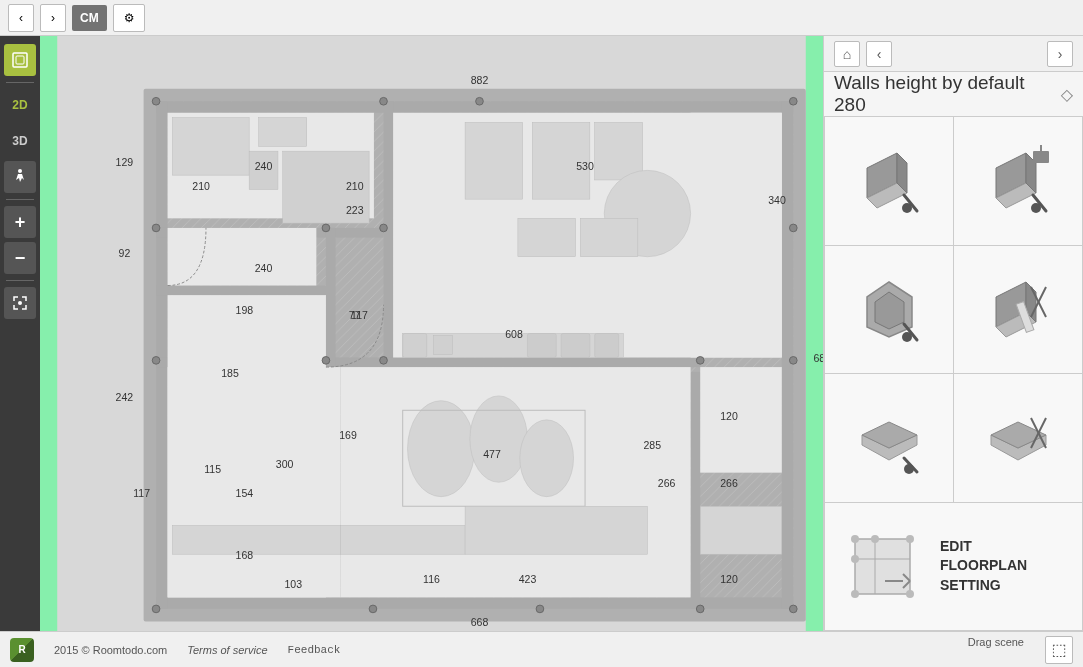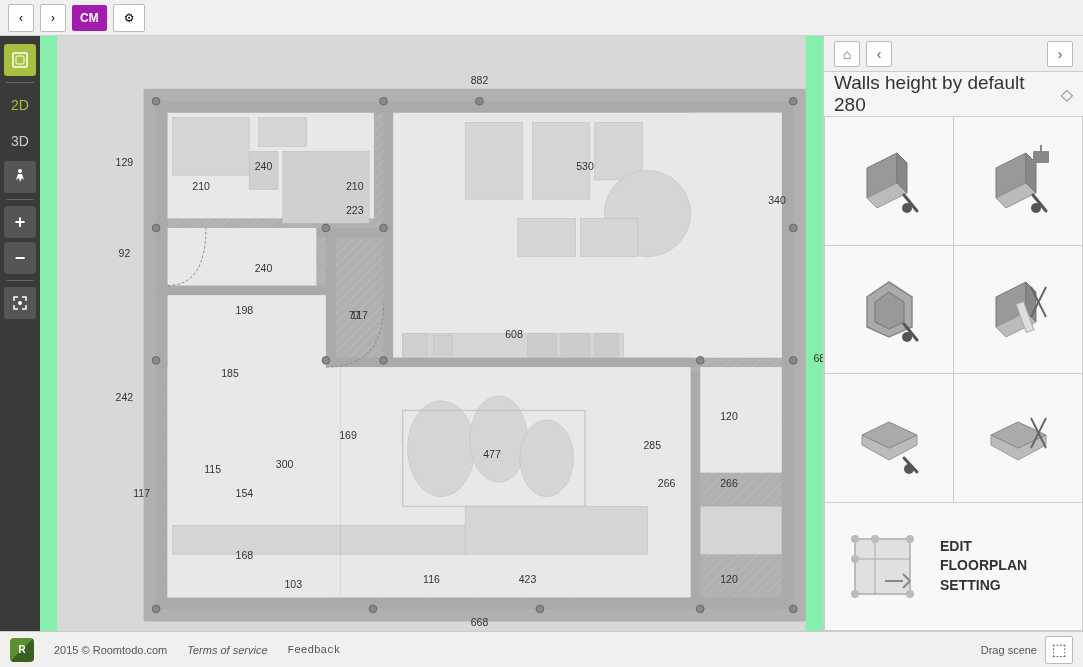--- a/index.html
+++ b/index.html
@@ -21,21 +21,21 @@
       background: #fff;
       border: 1px solid #bbb;
       cursor: pointer;
       font-size: 12px;
       display: flex;
       align-items: center;
       gap: 4px;
       border-radius: 2px;
     }
     .toolbar-btn-unit {
-      background: #a21caf;
+      background: #737373;
       color: #fff;
       border: none;
       border-radius: 2px;
       height: 26px;
       padding: 0 8px;
       font-size: 12px;
       font-weight: bold;
       cursor: pointer;
     }
 
@@ -69,22 +69,22 @@
       color: #fff;
       font-size: 14px;
     }
     .left-tool-btn.active {
       background: #a8c040;
       color: #fff;
     }
     .left-tool-btn.mode {
       background: transparent;
       color: #ccc;
-      font-size: 14px;
-      font-weight: normal;
+      font-size: 12px;
+      font-weight: bold;
       text-align: right;
     }
     .left-tool-btn.mode.active {
       background: transparent;
       color: #a8c040;
     }
     .left-tool-sep {
       width: 28px;
       height: 1px;
       background: #666;
@@ -196,22 +196,22 @@
       display: flex;
       align-items: center;
       justify-content: center;
       font-size: 10px;
       color: #fff;
       font-weight: bold;
     }
     .bottom-drag {
       margin-left: auto;
       display: flex;
-      align-items: center;
-      gap: 8px;
+      align-items: flex-start;
+      gap: 21px;
     }
     .drag-icon {
       width: 28px;
       height: 28px;
       border: 1px solid #bbb;
       background: #fff;
       border-radius: 2px;
       display: flex;
       align-items: center;
       justify-content: center;

